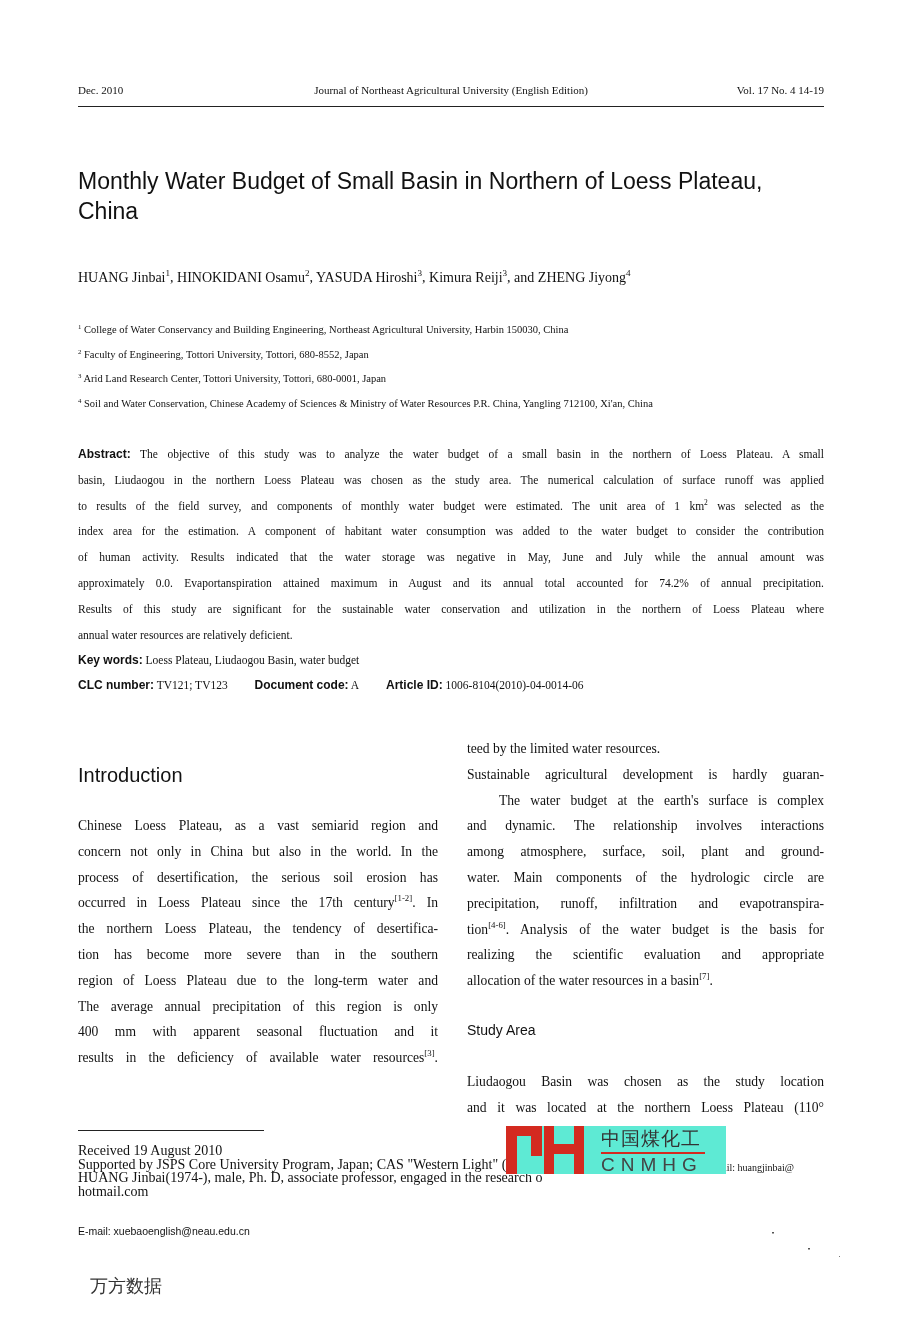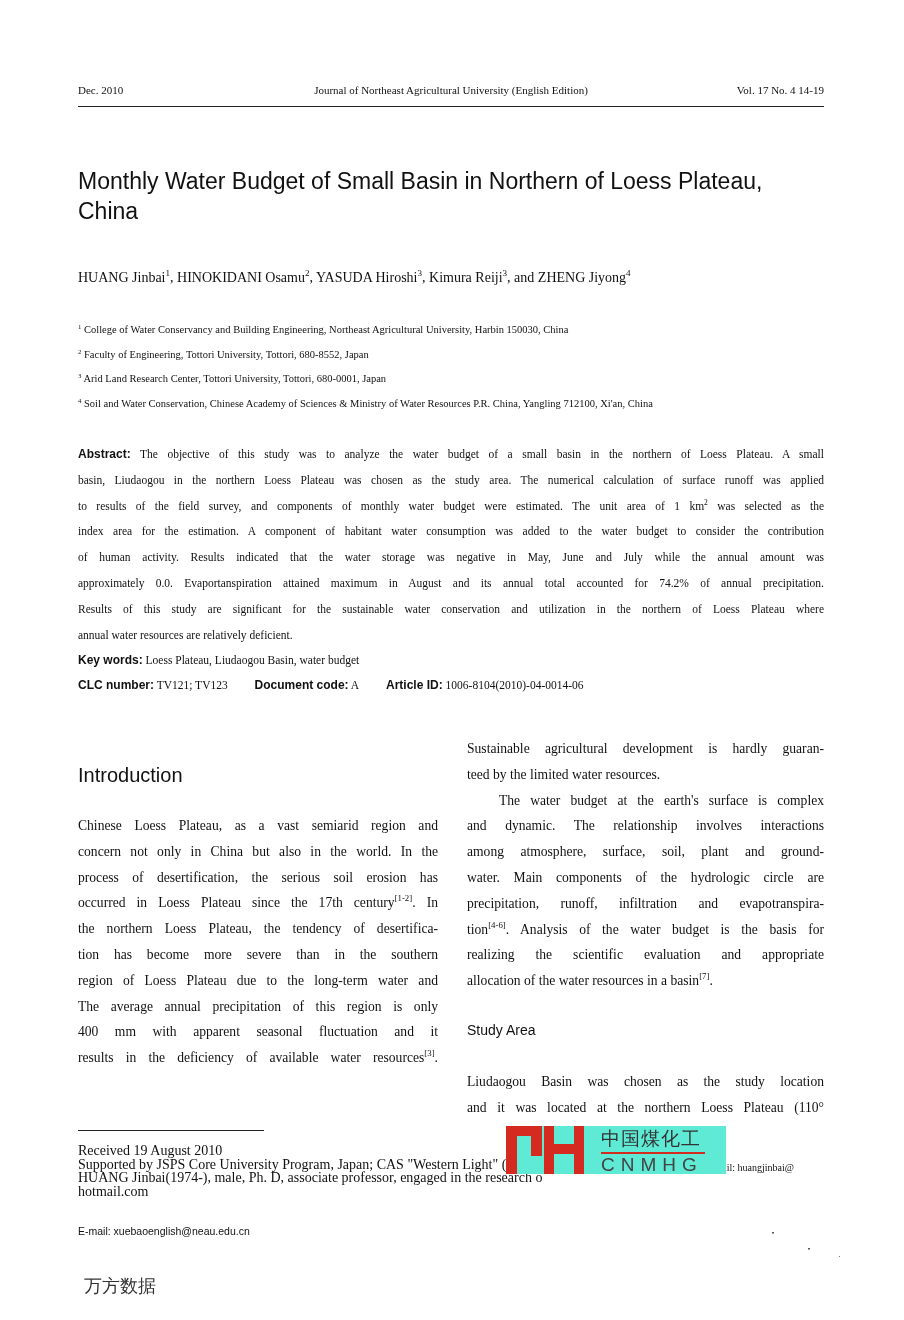--- a/index.html
+++ b/index.html
@@ -29,21 +29,21 @@
   .col-right { left: 467px; width: 357px; top: 736px; }
   .h-intro { position: absolute; left: 78px; top: 764px; font-size: 20px; }
   .h-study { position: absolute; left: 467px; top: 1022px; font-size: 14px; }
   .indent { text-indent: 16px; }
   .line { display: block; text-align: justify; text-align-last: justify; height: 25.8px; white-space: nowrap; overflow: hidden; }
   .line.last { text-align-last: left; }
 
   .foot-rule { position: absolute; left: 78px; top: 1130px; width: 186px; height: 1px; background: #222; }
   .footnotes { position: absolute; left: 78px; top: 1144px; font-size: 14px; line-height: 13.5px; width: 760px; }
   .email-note { position: absolute; left: 78px; top: 1225px; font-size: 10.5px; }
-  .wanfang { position: absolute; left: 84px; top: 1274px; font-size: 18px; color: #333; }
+  .wanfang { position: absolute; left: 90px; top: 1274px; font-size: 18px; color: #333; }
 
   .logo { position: absolute; left: 506px; top: 1126px; width: 220px; height: 48px; background: #5eead4; }
   .logo .mh { position: absolute; left: 0; top: 0; width: 82px; height: 48px; }
   .logo .cn-text { position: absolute; left: 95px; top: 0px; font-size: 19px; letter-spacing: 1px; color: #333; font-family: "DejaVu Sans", sans-serif; }
   .logo .red-line { position: absolute; left: 95px; top: 26px; width: 104px; height: 2px; background: #d42a20; }
   .logo .latin { position: absolute; left: 95px; top: 28px; font-size: 19px; letter-spacing: 6px; color: #444; }
   .email-tail { position: absolute; left: 700px; top: 1162px; font-size: 10px; }
   .specks { position: absolute; left: 770px; top: 1230px; width: 90px; height: 40px; }
 </style>
 </head>
@@ -99,22 +99,22 @@
   <span class="line"><span>occurred in Loess Plateau since the 17th century</span><sup>[1-2]</sup><span>. In</span></span>
   <span class="line">the northern Loess Plateau, the tendency of desertifica-</span>
   <span class="line">tion has become more severe than in the southern</span>
   <span class="line">region of Loess Plateau due to the long-term water and</span>
   <span class="line">The average annual precipitation of this region is only</span>
   <span class="line">400 mm with apparent seasonal fluctuation and it</span>
   <span class="line"><span>results in the deficiency of available water resources</span><sup>[3]</sup><span>.</span></span>
 </div>
 
 <div class="col col-right">
+  <span class="line last">teed by the limited water resources.</span>
   <span class="line">Sustainable agricultural development is hardly guaran-</span>
-  <span class="line last">teed by the limited water resources.</span>
   <span class="line indent"><span style="display:inline-block;width:16px"></span><span>The water budget at the earth's surface is complex</span></span>
   <span class="line">and dynamic. The relationship involves interactions</span>
   <span class="line">among atmosphere, surface, soil, plant and ground-</span>
   <span class="line">water. Main components of the hydrologic circle are</span>
   <span class="line">precipitation, runoff, infiltration and evapotranspira-</span>
   <span class="line"><span>tion</span><sup>[4-6]</sup><span>. Analysis of the water budget is the basis for</span></span>
   <span class="line">realizing the scientific evaluation and appropriate</span>
   <span class="line last"><span>allocation of the water resources in a basin</span><sup>[7]</sup><span>.</span></span>
 </div>
 

